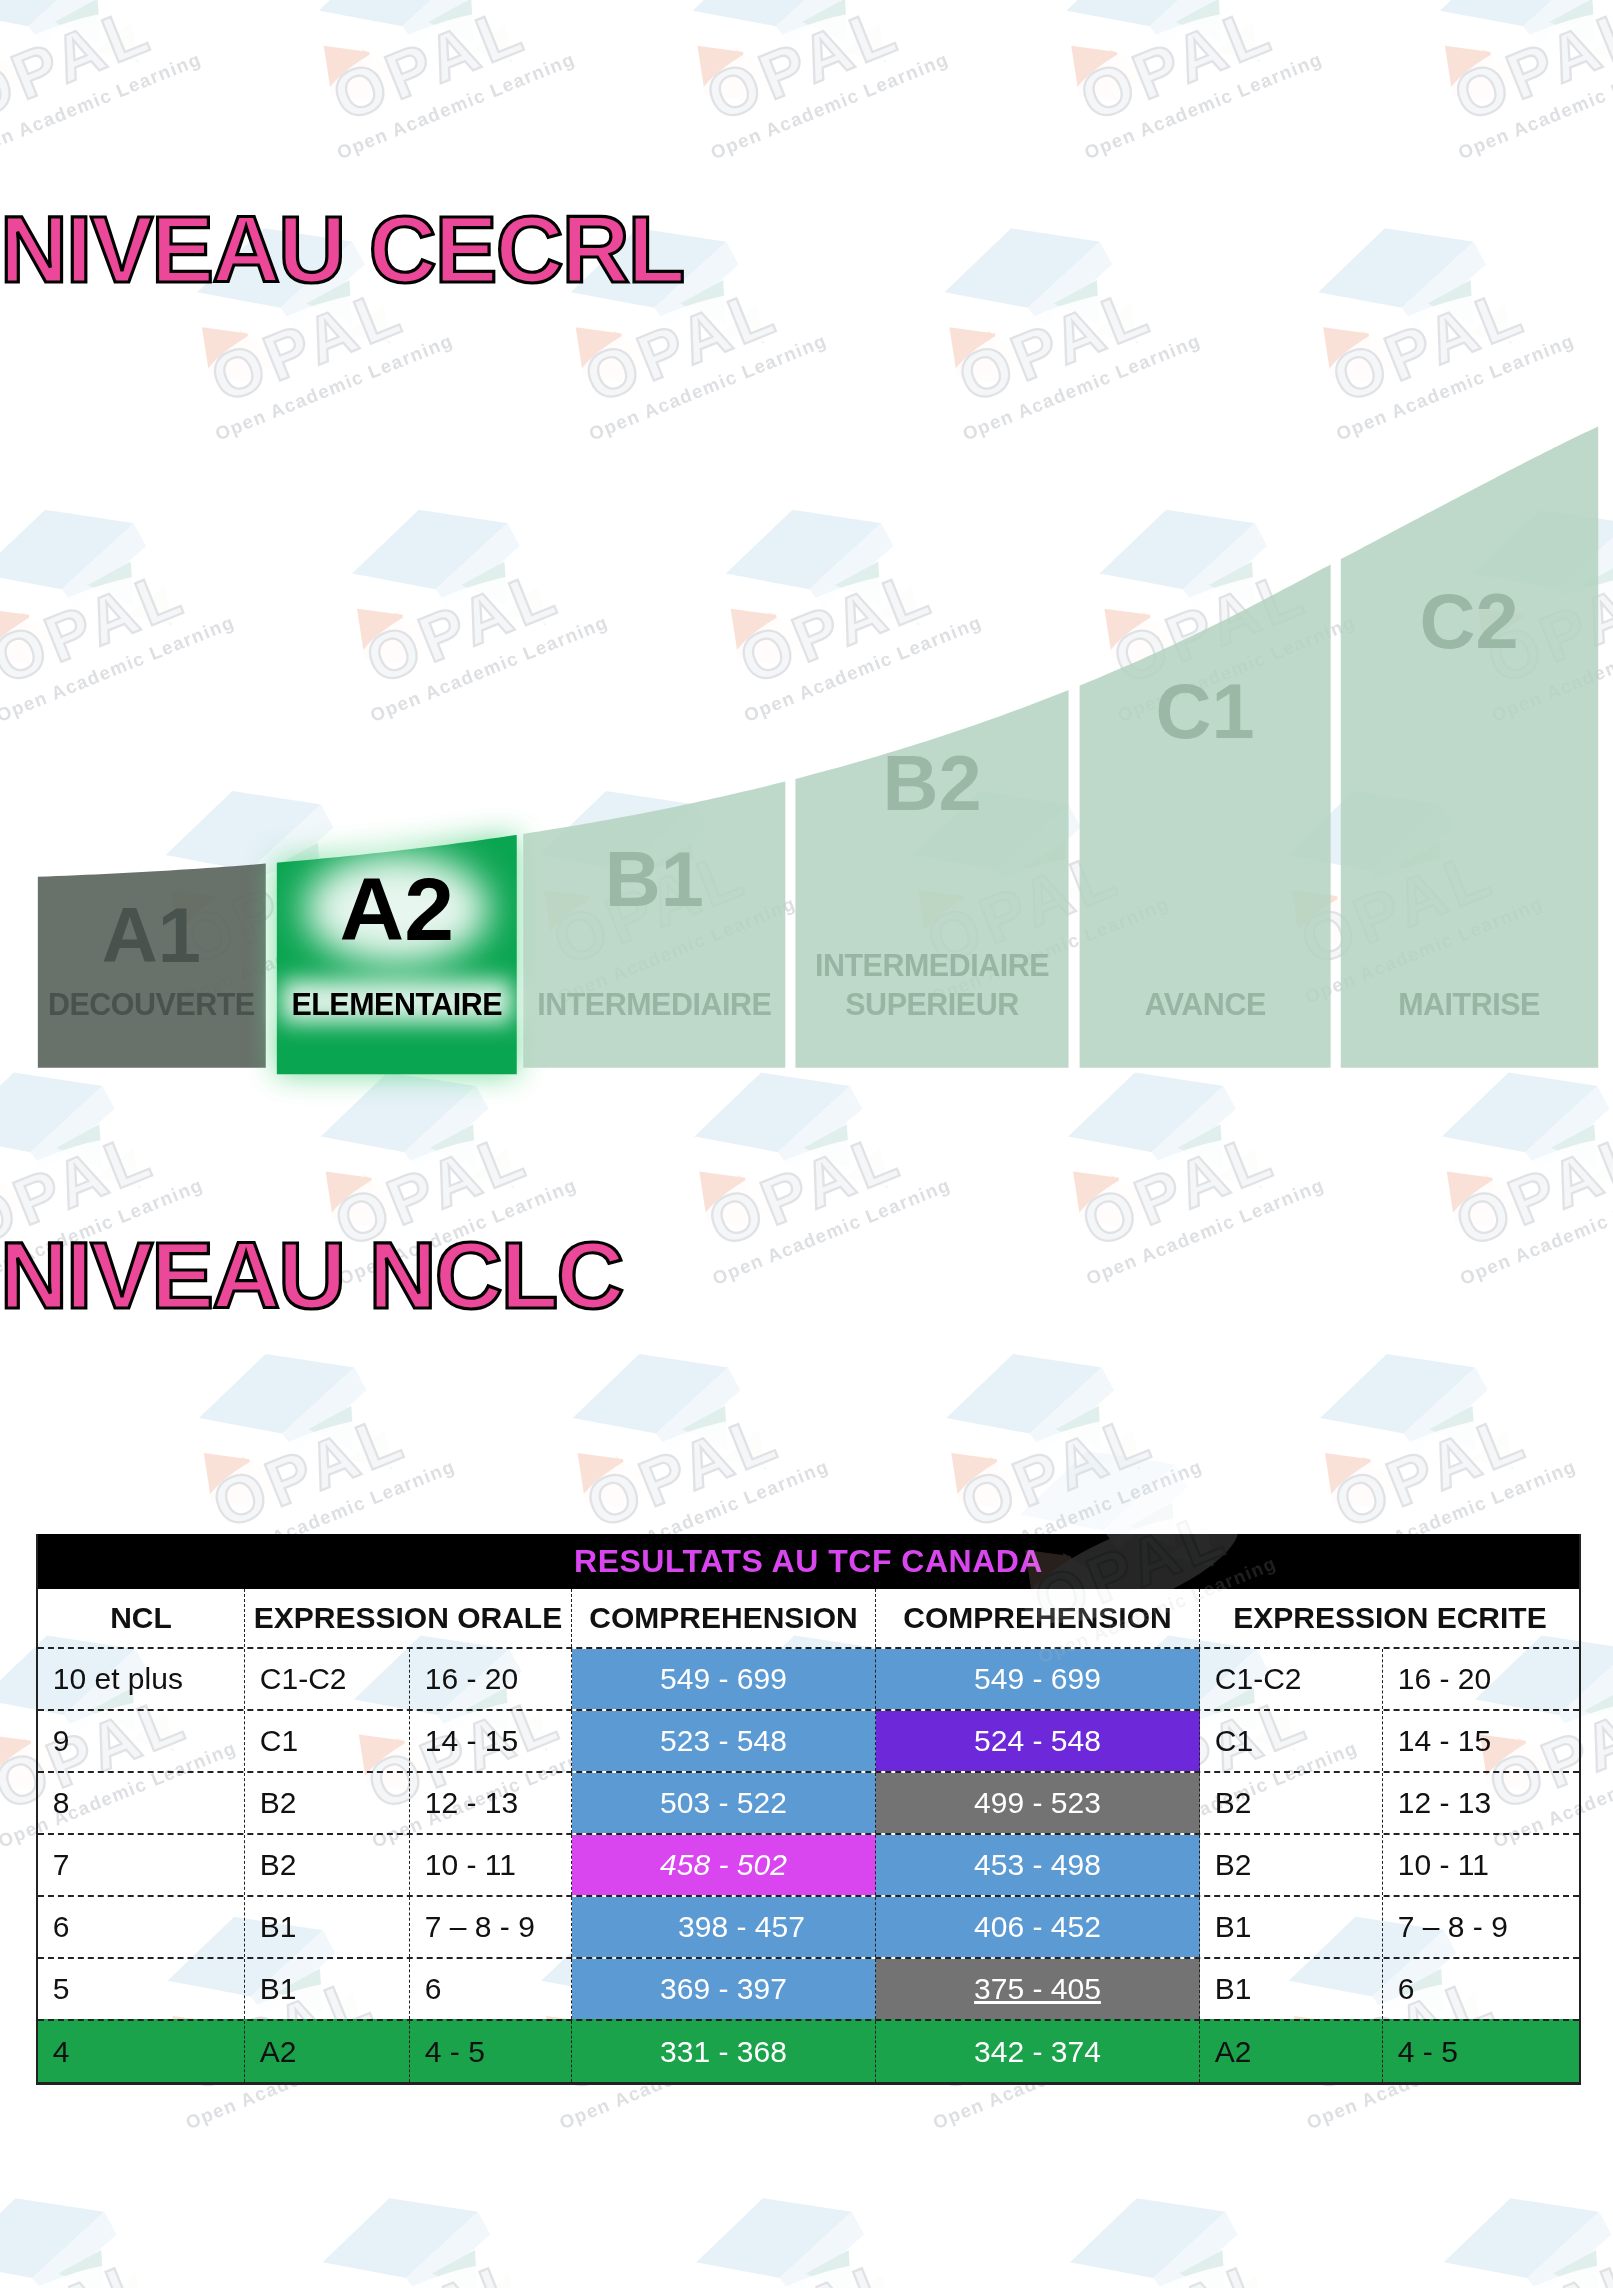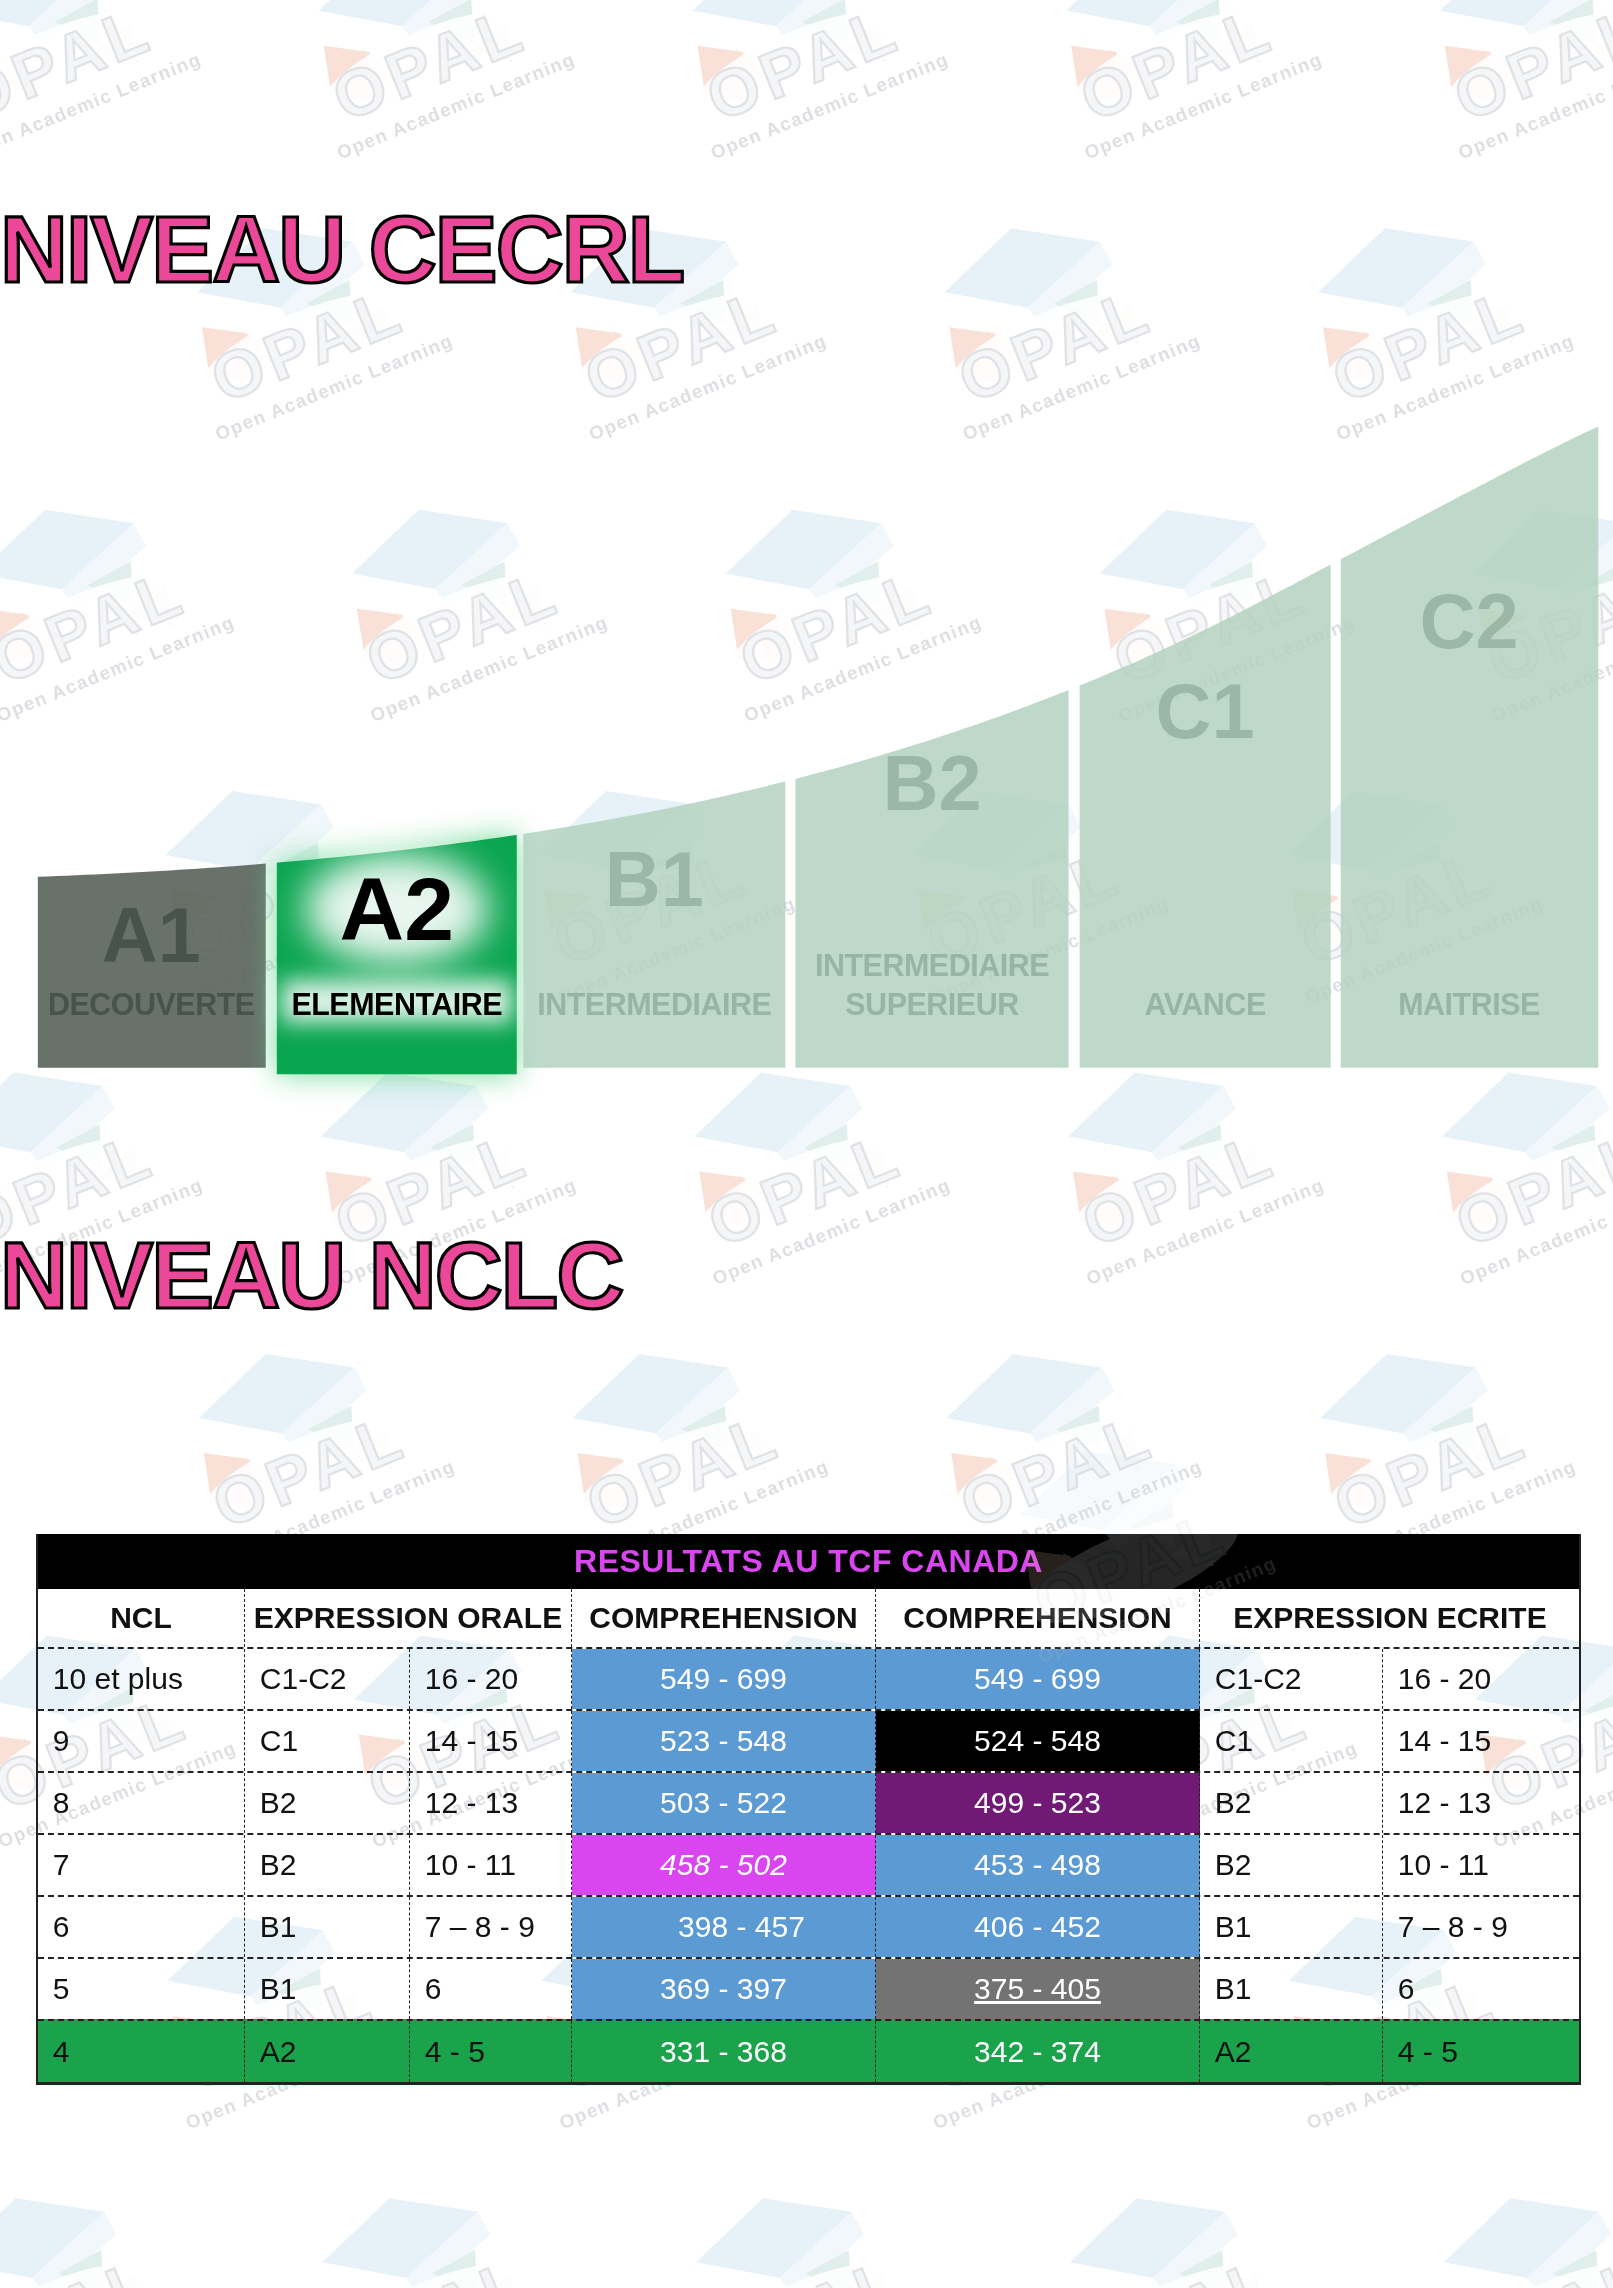--- a/index.html
+++ b/index.html
@@ -163,30 +163,30 @@
           <div class="t-cell mid" style="background: rgb(91, 154, 211);">549 - 699</div>
           <div class="t-cell mid" style="background: rgb(91, 154, 211);">549 - 699</div>
           <div class="t-cell">C1-C2</div>
           <div class="t-cell">16 - 20</div>
         </div>
         <div class="t-row">
           <div class="t-cell">9</div>
           <div class="t-cell">C1</div>
           <div class="t-cell">14 - 15</div>
           <div class="t-cell mid" style="background: rgb(91, 154, 211);">523 - 548</div>
-          <div class="t-cell mid" style="background: #000000;">524 - 548</div>
+          <div class="t-cell mid" style="background: #6d28d9;">524 - 548</div>
           <div class="t-cell">C1</div>
           <div class="t-cell">14 - 15</div>
         </div>
         <div class="t-row">
           <div class="t-cell">8</div>
           <div class="t-cell">B2</div>
           <div class="t-cell">12 - 13</div>
           <div class="t-cell mid" style="background: rgb(91, 154, 211);">503 - 522</div>
-          <div class="t-cell mid" style="background: #701a75;">499 - 523</div>
+          <div class="t-cell mid" style="background: #737373;">499 - 523</div>
           <div class="t-cell">B2</div>
           <div class="t-cell">12 - 13</div>
         </div>
         <div class="t-row">
           <div class="t-cell">7</div>
           <div class="t-cell">B2</div>
           <div class="t-cell">10 - 11</div>
           <div class="t-cell mid" style="background: #d946ef; font-style: italic;">458 - 502</div>
           <div class="t-cell mid" style="background: rgb(91, 154, 211);">453 - 498</div>
           <div class="t-cell">B2</div>

